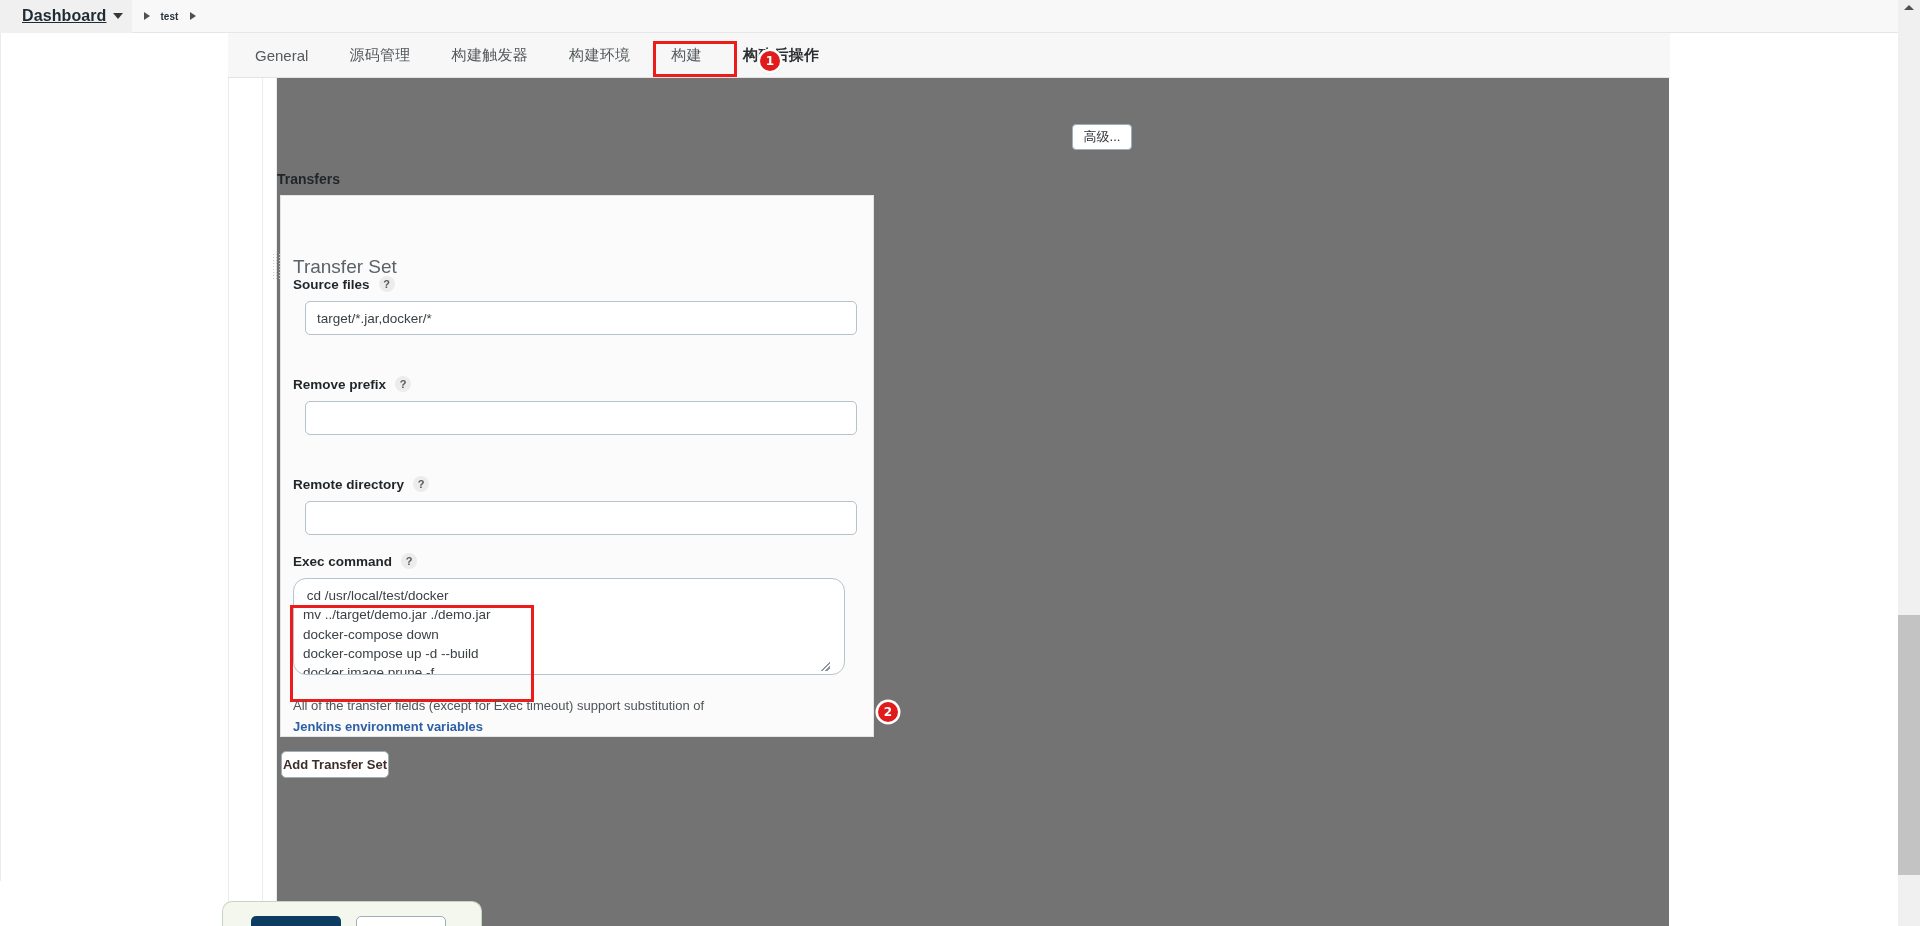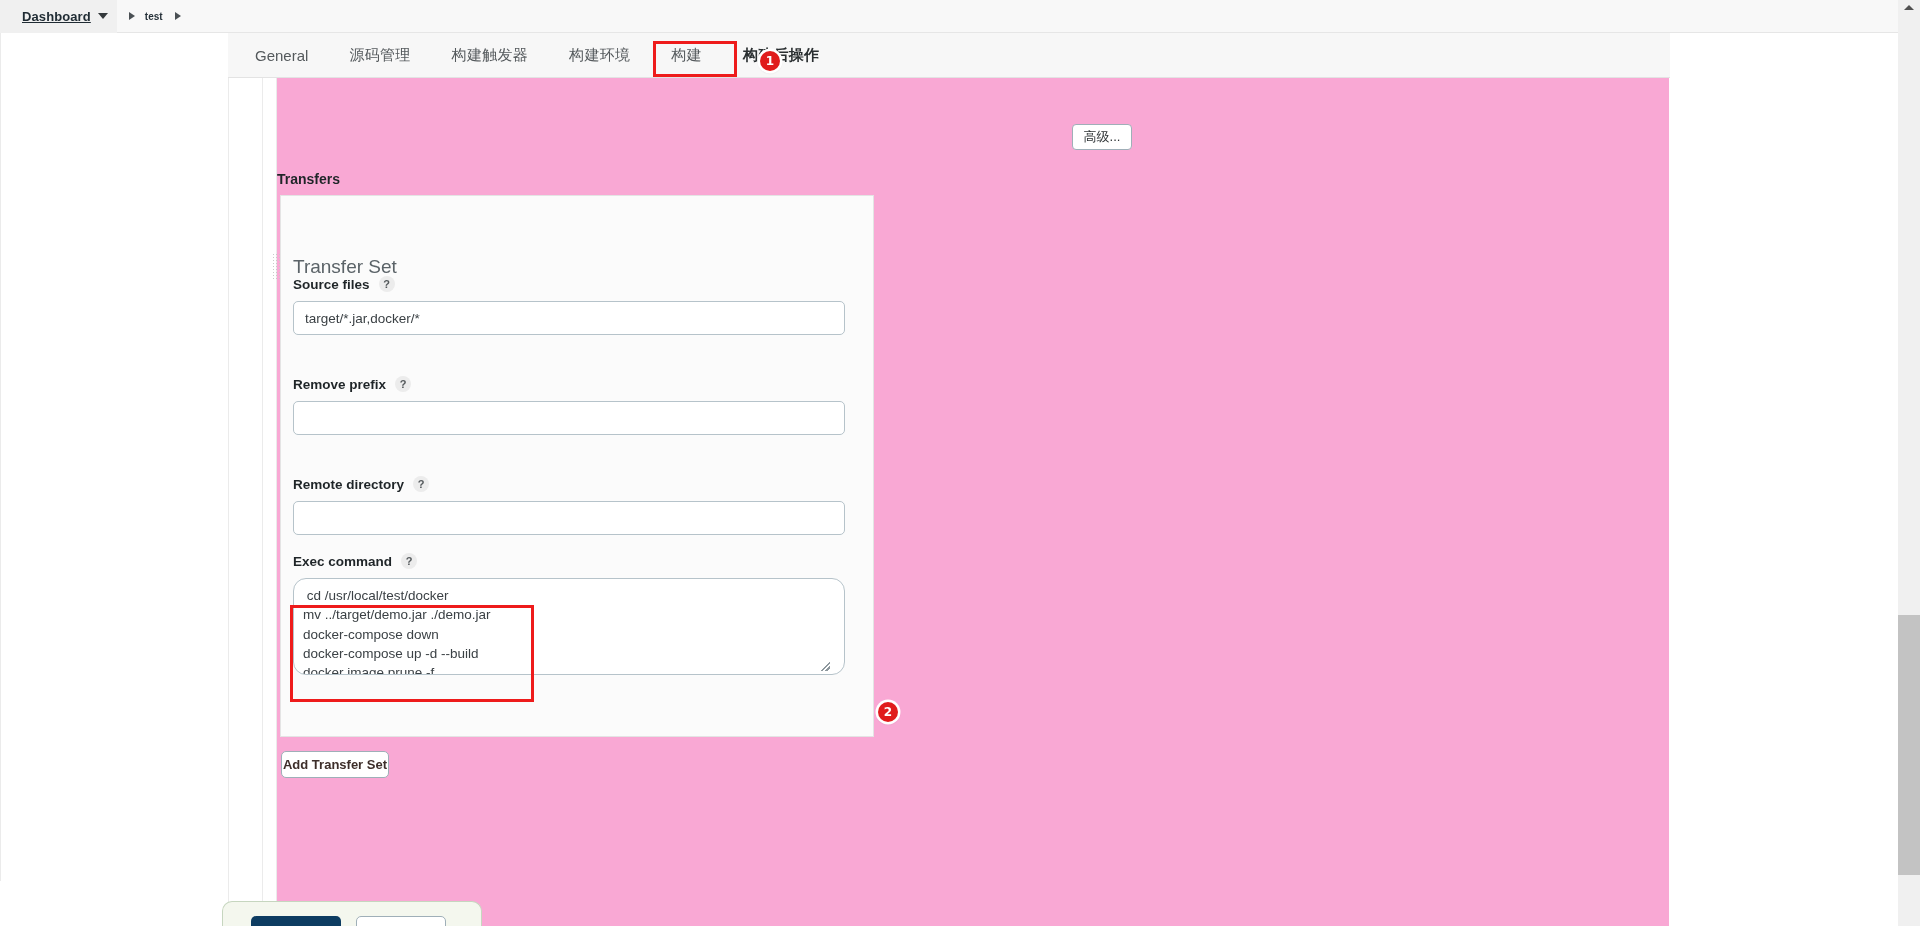--- a/index.html
+++ b/index.html
@@ -19,21 +19,21 @@
     background: #f8f8f8;
     border-bottom: 1px solid #e6e6e6;
     display: flex; align-items: center;
   }
   .crumb-box {
     height: 33px; display: flex; align-items: center;
     padding: 0 9px 0 22px;
     background: #f0f0f0;
   }
   .crumb-dash {
-    font-size: 13px; font-weight: bold; color: #1f2b33;
+    font-size: 16px; font-weight: bold; color: #1f2b33;
     text-decoration: underline; letter-spacing: .1px;
   }
   .crumb-caret {
     margin-left: 7px; width: 0; height: 0;
     border-left: 5px solid transparent;
     border-right: 5px solid transparent;
     border-top: 6px solid #33383b;
   }
   .crumb-sep {
     margin: 0 10px 0 12px;
@@ -96,21 +96,21 @@
   }
   .rail-a { left: 228px; }
   .rail-b { left: 262px; }
   .rail-c { left: 276px; }
   .rail-right { left: 1669px; top: 45px; width:1px; height: 848px; background:#ebebeb; }
 
   
   .form-area {
     position: absolute; left: 277px; top: 45px;
     width: 1392px; height: 848px;
-    background: #f9a8d4;
+    background: #737373;
   }
   .adv-btn {
     position: absolute;
     width: 60px; height: 26px;
     background: #fff;
     border: 1px solid #9fafb8;
     border-radius: 4px;
     font-size: 13px; color: #2e3335;
     display: flex; align-items: center; justify-content: center;
     cursor: pointer;
@@ -160,20 +160,21 @@
   }
   .text-input {
     width: 552px; height: 31px;
     border: 1px solid #b6c3ca;
     border-radius: 5px;
     background: #ffffff;
     font-size: 13.5px; color: #3b4145;
     padding: 16px 11px;
     font-family: "Liberation Sans", sans-serif;
     outline: none;
+    margin-left: 12px;
   }
   .text-input::placeholder { color: #a7b0b5; }
 
   #f-source  { top: 80px; }
   #f-remove  { top: 180px; }
   #f-remote  { top: 280px; }
   #f-exec    { top: 357px; }
 
   .exec-area {
     width: 552px; height: 97px;
@@ -338,20 +339,23 @@
         <textarea class="exec-area" style=""> cd /usr/local/test/docker
 mv ../target/demo.jar ./demo.jar
 docker-compose down
 docker-compose up -d --build
 docker image prune -f</textarea>
       </div>
       <div class="resize-grip"></div>
 
       <div class="exec-highlight"></div>
 
+      <div class="hint">
+        <span>All of the transfer fields (except for Exec timeout) support substitution of </span><a href="#">Jenkins environment variables</a>
+      </div>
 
     </div>
 
     <div class="badge" id="badge-2">2</div>
 
     <div class="add-btn">Add Transfer Set</div>
   </div>
 
 </div>
 

